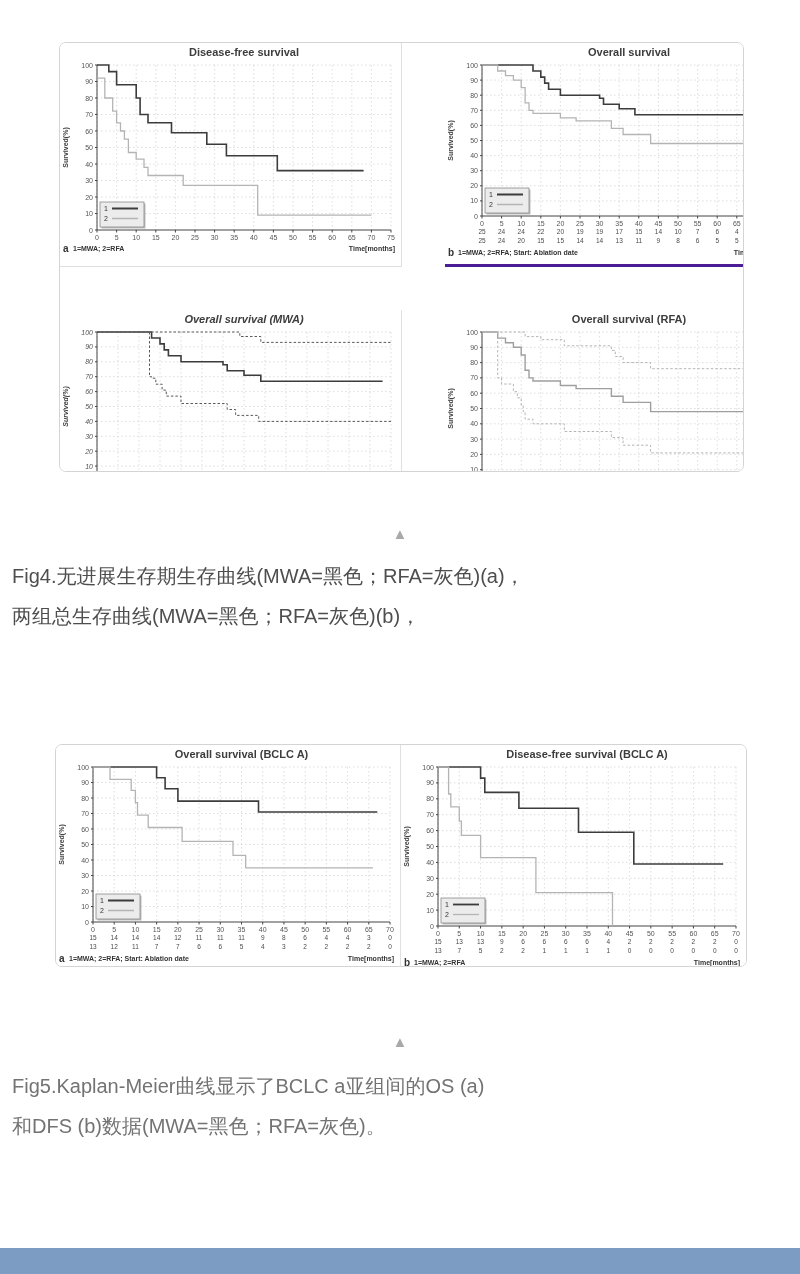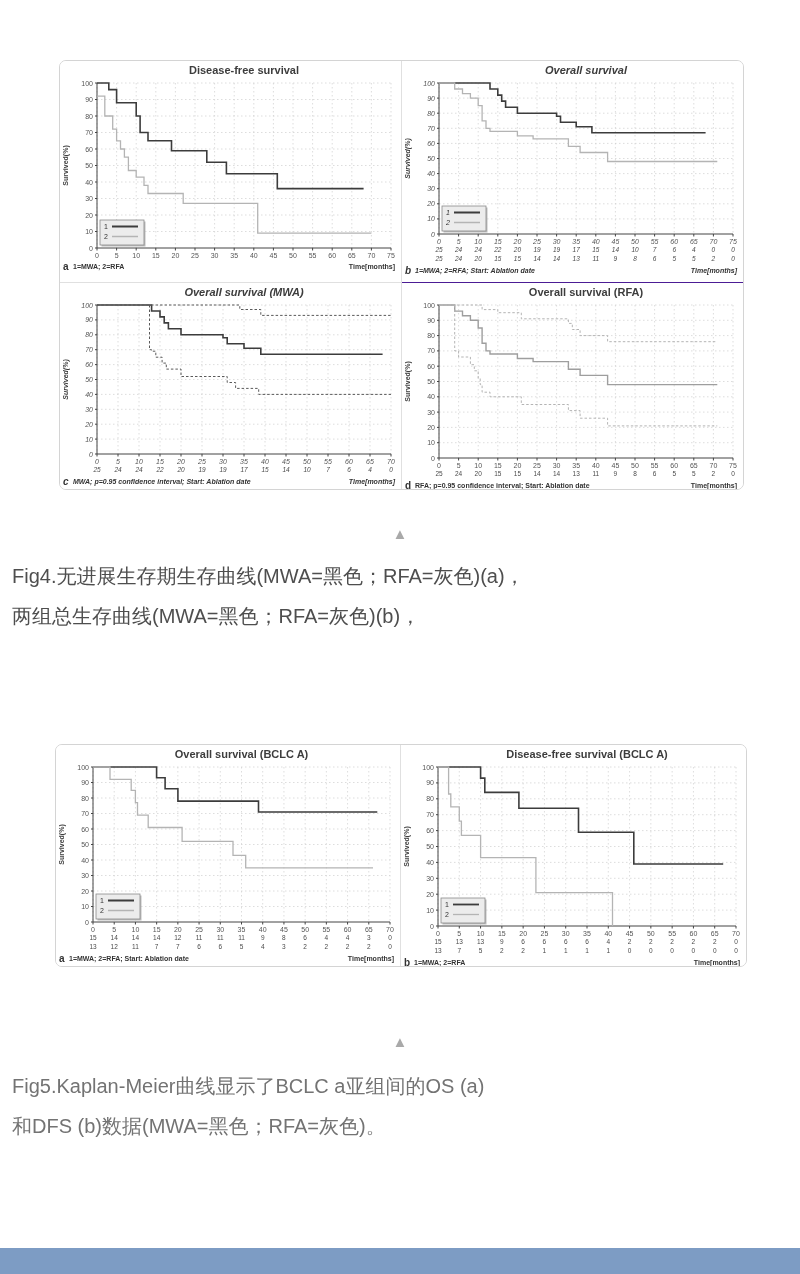--- a/index.html
+++ b/index.html
@@ -1,25 +1,25 @@
 <!DOCTYPE html>
 <html><head>
 <meta charset="utf-8">
 <style>
   html,body{margin:0;padding:0;background:#ffffff;}
   .page{position:relative;width:800px;height:1274px;background:#ffffff;overflow:hidden;
         font-family:"Liberation Sans",sans-serif;}
   .figure-card{position:absolute;background:#ffffff;border:1px solid #d4d4d4;border-radius:7px;
                display:grid;overflow:hidden;}
-  #fig4-card{left:59px;top:60px;width:683px;height:428px;
-             grid-template-columns:1fr 1fr;grid-template-rows:1fr 1fr;}
+  #fig4-card{left:59px;top:42px;width:683px;height:428px;
+             grid-template-columns:1fr 1fr;grid-template-rows:1fr 1fr;gap:43px;}
   #fig5-card{left:55px;top:744px;width:690px;height:221px;grid-template-columns:1fr 1fr;}
   .panel{position:relative;background:#ffffff;}
   #fig4-card .panel:nth-child(1){border-right:1px solid #e0e0e0;border-bottom:1px solid #e0e0e0;}
-  #fig4-card .panel:nth-child(2){border-bottom:1px solid #4c1d95;font-style:italic;}
+  #fig4-card .panel:nth-child(2){border-bottom:3px solid #4c1d95;}
   #fig4-card .panel:nth-child(3){border-right:1px solid #e0e0e0;font-style:italic;}
   #fig5-card .panel:nth-child(1){border-right:1px solid #e0e0e0;}
   .divider-triangle{position:absolute;left:0;width:100%;text-align:center;
                     font-size:15px;line-height:15px;cursor:pointer;}
   #triangle-1{top:526px;}
   #triangle-2{top:1034px;}
   .caption{position:absolute;left:0;width:100%;text-align:left;
            font-size:20px;line-height:40px;padding-left:12px;}
   #fig4-caption{top:556px;}
   #fig5-caption{top:1066px;}

